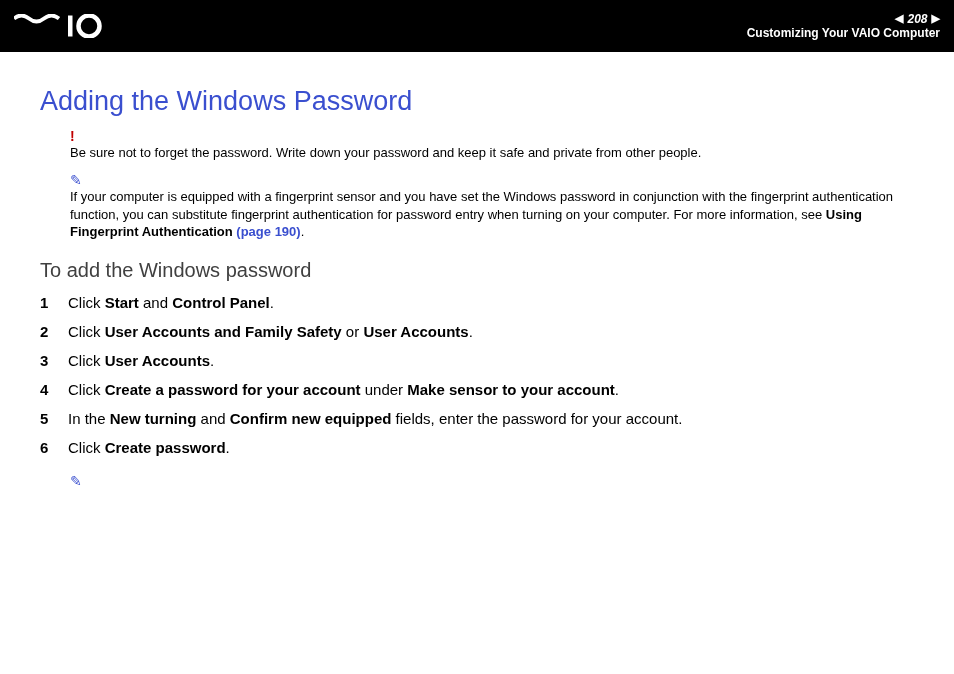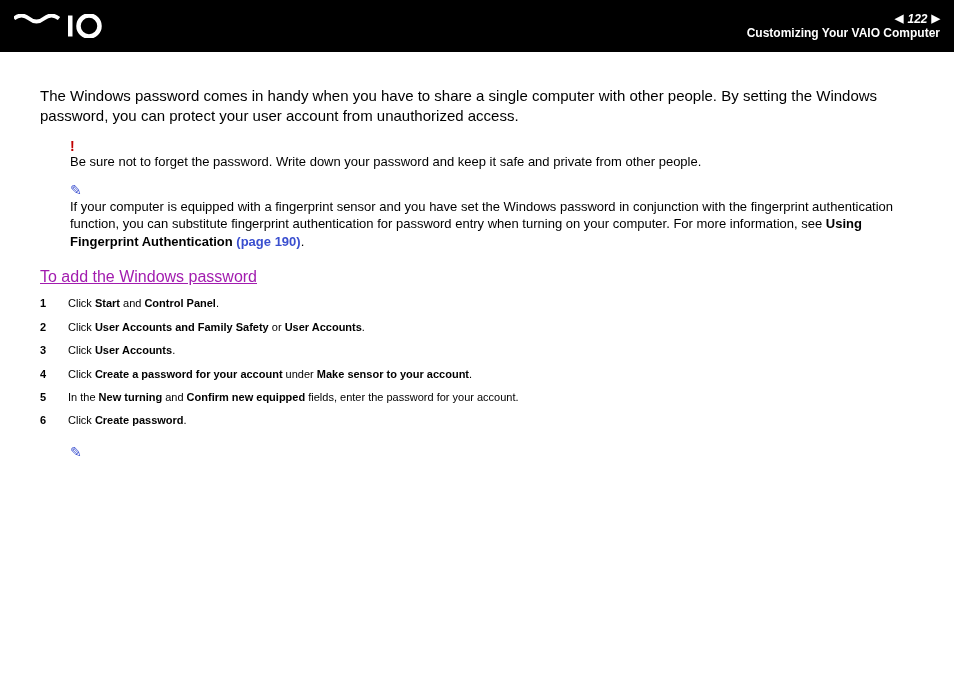--- a/index.html
+++ b/index.html
@@ -83,35 +83,34 @@
   }
   .note-icon-pencil {
     color: #3a4fcf;
     font-size: 14px;
     display: block;
     margin-bottom: -2px;
   }
   .note-text b { font-weight: bold; }
   .link-ref { color: #3a4fcf; font-weight: bold; }
   h2 {
-    color: #a21caf;
+    color: #404040;
     font-weight: 400;
-    font-size: 16px;
+    font-size: 20px;
     margin: 18px 0 10px 0;
-    text-decoration: underline;
   }
   ol.steps {
     margin: 0;
     padding: 0 0 0 0;
     list-style: none;
     counter-reset: step;
   }
   ol.steps li {
     counter-increment: step;
-    font-size: 11px;
+    font-size: 15px;
     margin: 0 0 8px 0;
     display: flex;
     line-height: 1.4;
   }
   ol.steps li::before {
     content: counter(step);
     font-weight: bold;
     width: 28px;
     flex: 0 0 28px;
   }
@@ -125,30 +124,30 @@
   <div class="logo">
     <svg viewBox="0 0 160 32" fill="#fff">
       <path d="M0 6 Q10 -2 20 6 T40 6 T60 6" stroke="#fff" stroke-width="5" fill="none"></path>
       <rect x="72" y="2" width="6" height="28"></rect>
       <circle cx="100" cy="16" r="14" fill="none" stroke="#fff" stroke-width="6"></circle>
     </svg>
   </div>
   <div class="pager">
     <div class="pager-top">
       <span class="arrow">◀</span>
-      <span>122</span>
+      <span>208</span>
       <span class="arrow">▶</span>
     </div>
     <div class="pager-bottom">Customizing Your VAIO Computer</div>
   </div>
 </div>
 
 <div class="content">
+  <h1>Adding the Windows Password</h1>
 
-  <p class="para">The Windows password comes in handy when you have to share a single computer with other people. By setting the Windows password, you can protect your user account from unauthorized access.</p>
 
   <div class="note-block">
     <span class="note-icon-warn">!</span>
     <span class="note-text">Be sure not to forget the password. Write down your password and keep it safe and private from other people.</span>
   </div>
 
   <div class="note-block">
     <span class="note-icon-pencil">✎</span>
     <span class="note-text">
       <span>If your computer is equipped with a fingerprint sensor and you have set the Windows password in conjunction with the fingerprint authentication function, you can substitute fingerprint authentication for password entry when turning on your computer. For more information, see </span><b>Using Fingerprint Authentication</b><span class="link-ref"> (page 190)</span><span>.</span>

